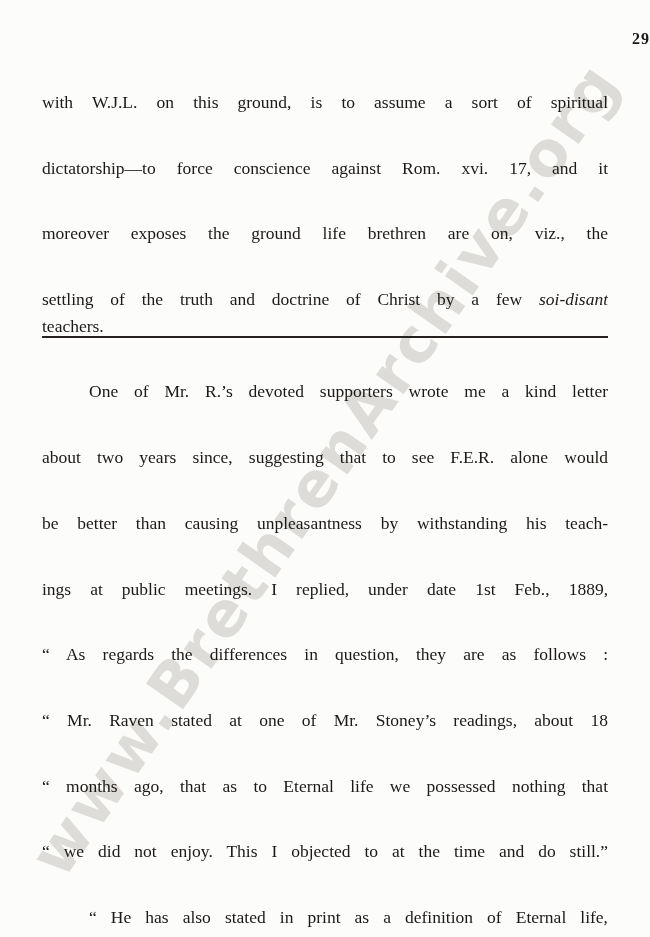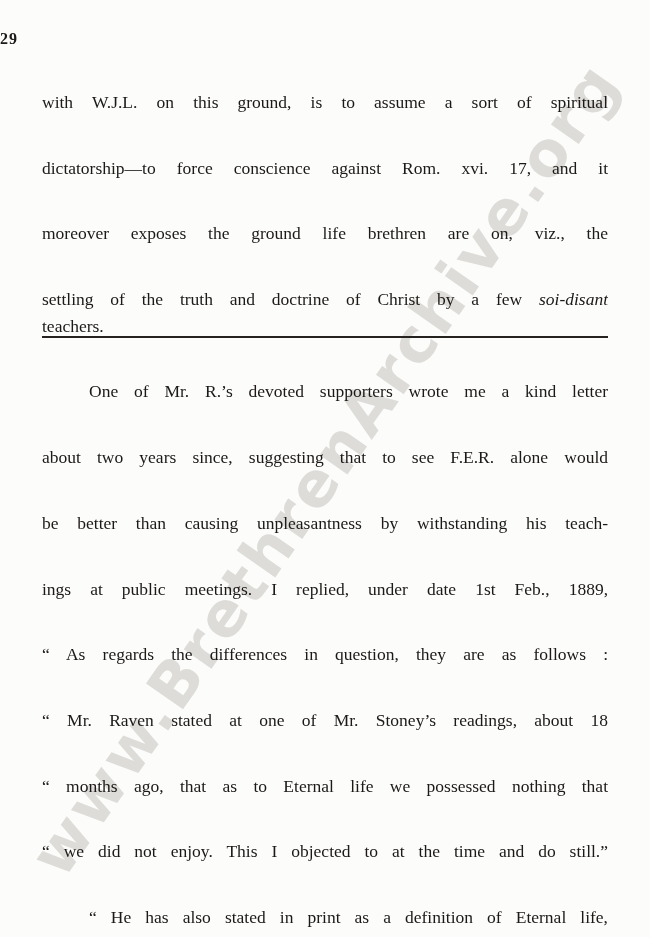--- a/index.html
+++ b/index.html
@@ -30,21 +30,21 @@
     white-space: nowrap;
     color: rgba(170, 167, 162, 0.38);
     z-index: 0;
     user-select: none;
   }
   .pagenum {
     position: absolute;
     top: 30px;
     left: 0;
     right: 0;
-    text-align: left;
+    text-align: right;
     font-size: 16px;
     font-weight: 700;
     letter-spacing: 1px;
     z-index: 1;
   }
   .text-block {
     position: absolute;
     left: 42px;
     top: 50px;
     width: 566px;

